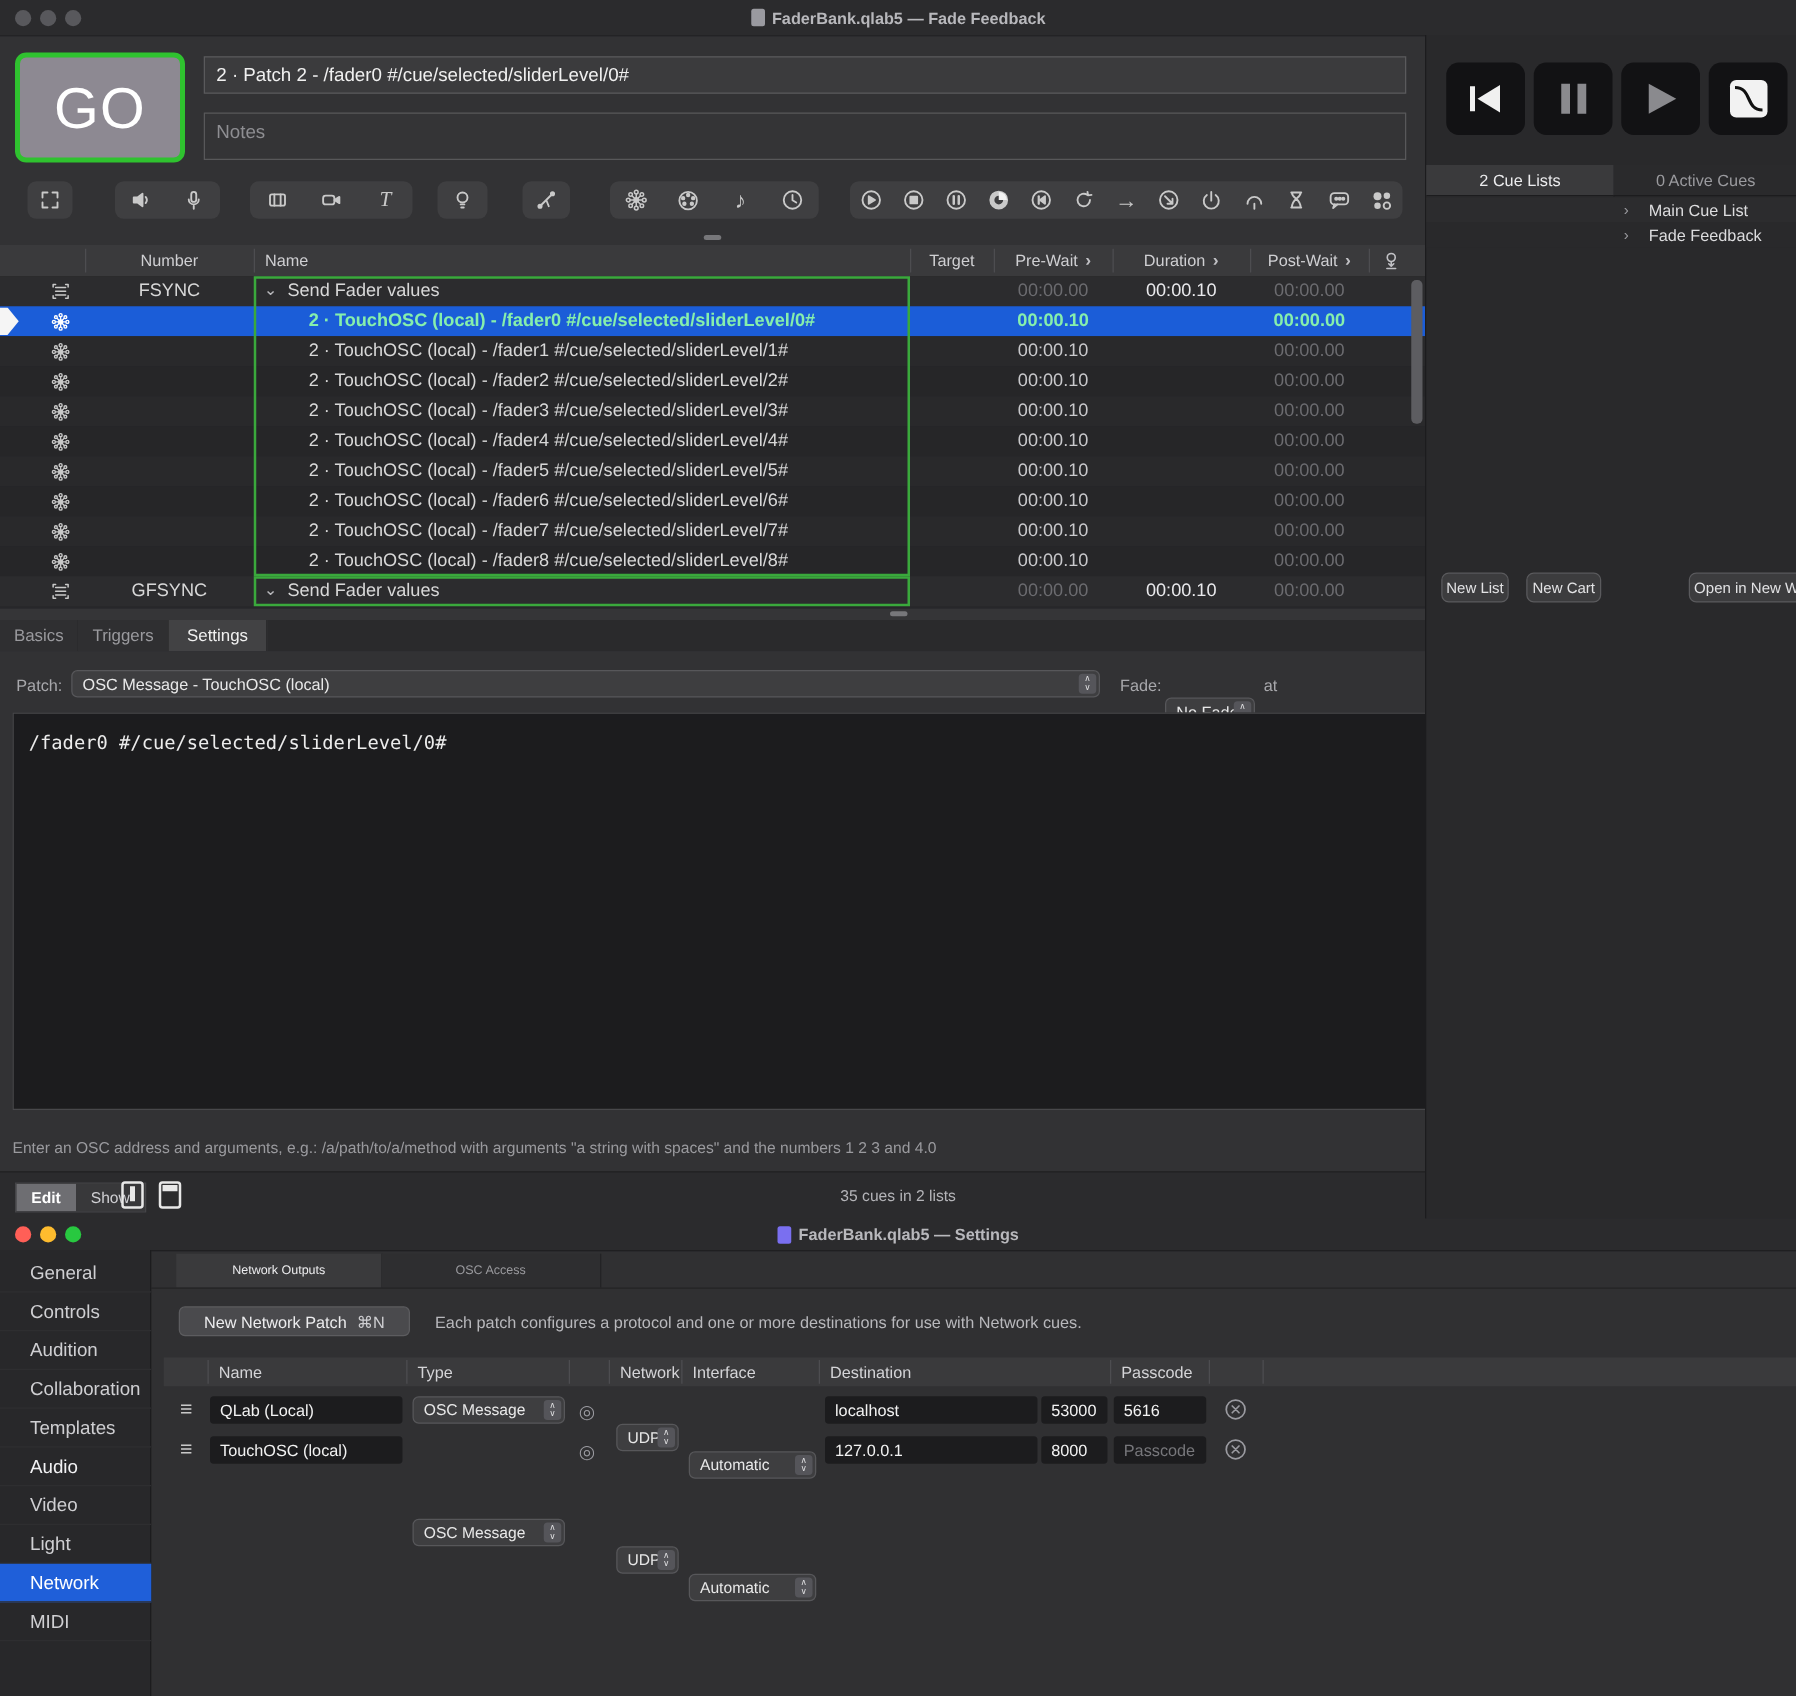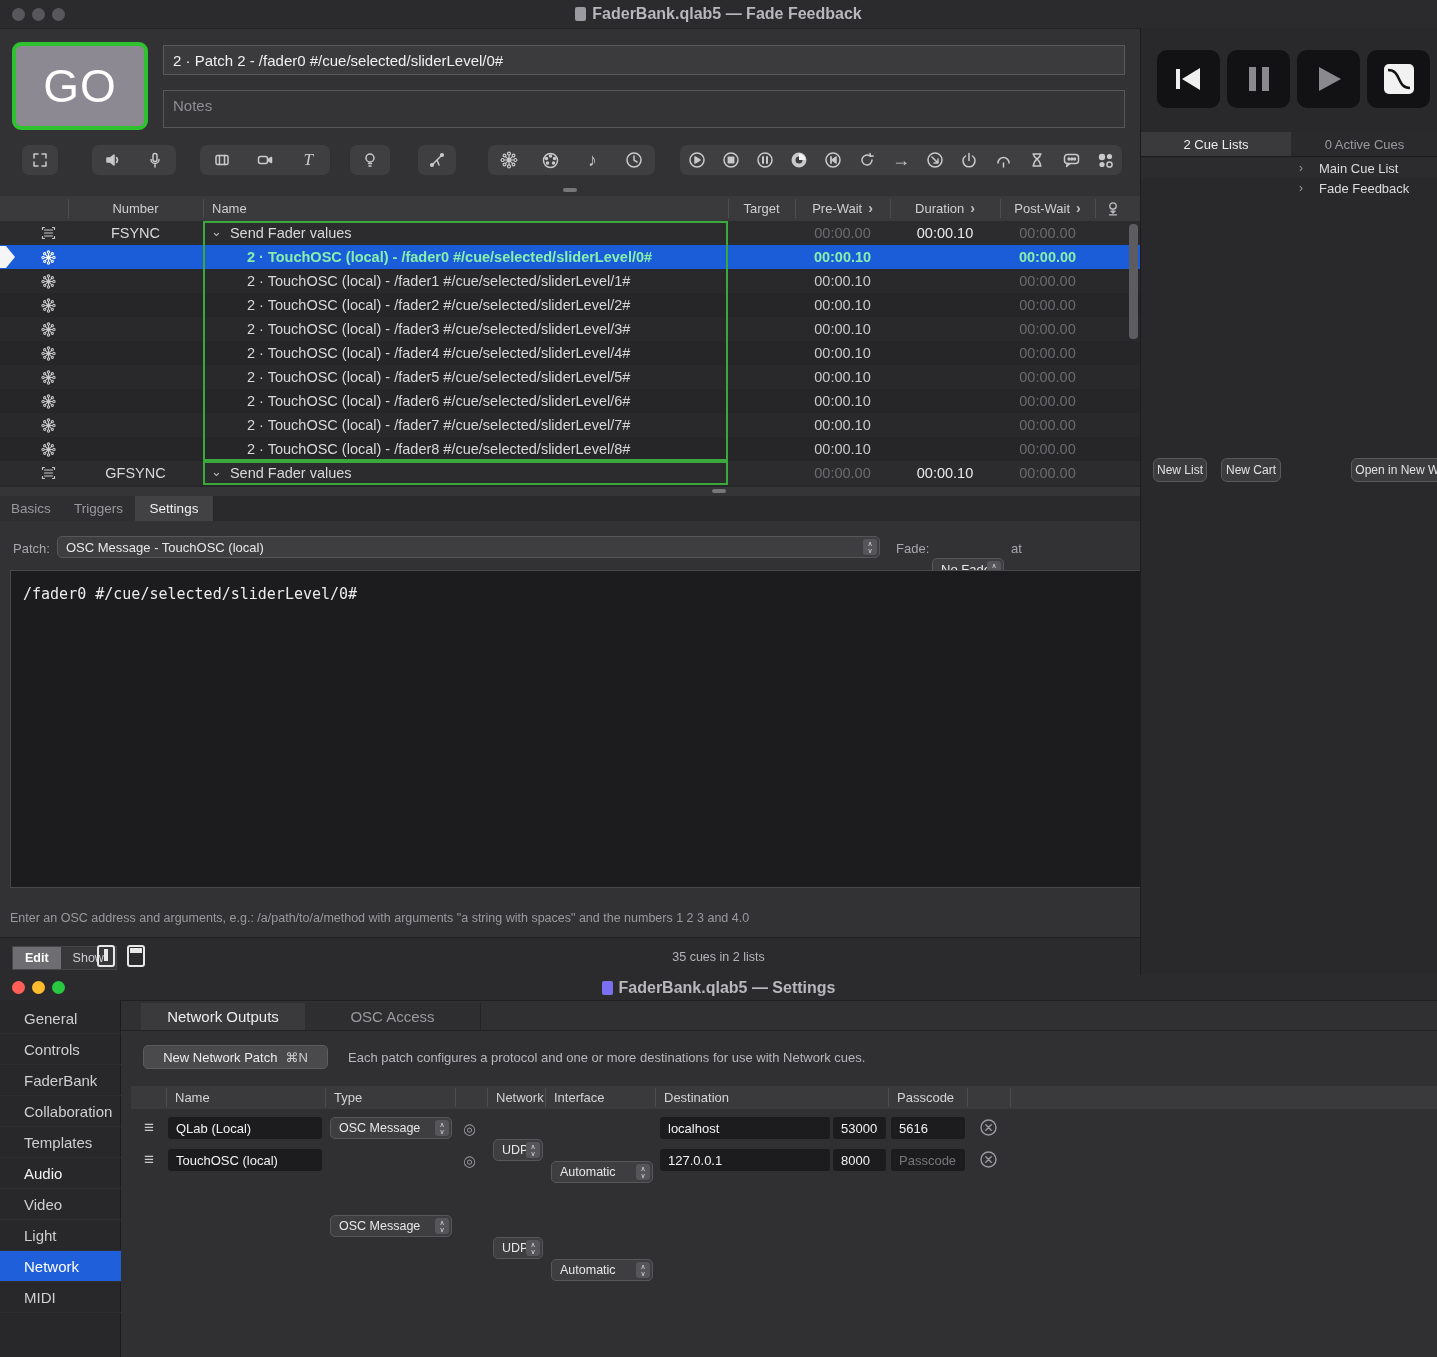--- a/index.html
+++ b/index.html
@@ -7,21 +7,21 @@
        -webkit-font-smoothing:antialiased;color:#d8d8d8;overflow:hidden;}
   .abs{position:absolute;}
   svg{display:block;}
   .ico{stroke:#c9c9c9;fill:none;stroke-width:1.5;stroke-linecap:round;stroke-linejoin:round;}
 
   
   .win-main{position:absolute;left:0;top:0;width:1437px;height:975px;background:#323234;}
   .titlebar{position:absolute;left:0;top:0;width:100%;height:28px;background:#2b2b2d;border-bottom:1px solid #232325;}
   .tl{position:absolute;top:8px;width:13px;height:13px;border-radius:50%;}
   .title-center{position:absolute;left:0;top:0;width:100%;height:28px;display:flex;align-items:center;justify-content:center;gap:6px;
-    font-size:16px;color:#b8b8bc;font-weight:bold;}
+    font-size:13px;color:#b8b8bc;font-weight:bold;}
   .docicon{width:11px;height:14px;background:#9a9aa0;border-radius:2px;position:relative;}
   .docicon.purple{background:#7a6ff0;}
 
   .go-btn{position:absolute;left:12px;top:42px;width:136px;height:88px;background:#8d8992;border:4px solid #2fc22f;
     border-radius:9px;display:flex;align-items:center;justify-content:center;color:#fff;font-size:46px;font-weight:300;letter-spacing:1px;box-sizing:border-box;}
   .cue-title-field{position:absolute;left:163px;top:45px;width:962px;height:30px;background:#3b3b3d;border:1px solid #5a5a5c;
     box-sizing:border-box;display:flex;align-items:center;padding-left:9px;font-size:15px;color:#f0f0f0;}
   .notes-field{position:absolute;left:163px;top:90px;width:962px;height:38px;background:#343436;border:1px solid #58585a;
     box-sizing:border-box;display:flex;align-items:flex-start;padding:6px 9px;font-size:15px;color:#8e8e92;}
 
@@ -94,21 +94,21 @@
   .side-btn{position:absolute;top:430px;height:24px;background:#3c3c3e;border:1px solid #5a5a5d;border-radius:6px;
     display:flex;align-items:center;justify-content:center;font-size:12px;color:#e2e2e4;box-sizing:border-box;}
 
   
   .win-set{position:absolute;left:0;top:975px;width:1437px;height:382px;background:#303032;}
   .set-titlebar{position:absolute;left:0;top:0;width:100%;height:25px;background:#2b2b2d;border-bottom:1px solid #1f1f21;}
   .set-side{position:absolute;left:0;top:25px;width:121px;height:357px;background:#28282a;border-right:1px solid #1c1c1e;box-sizing:border-box;}
   .set-item{position:absolute;left:0;width:121px;height:31px;display:flex;align-items:center;padding-left:24px;box-sizing:border-box;
     font-size:15px;color:#cfcfd2;border-bottom:1px solid #2e2e30;}
   .set-item.sel{background:#1f5fd9;color:#fff;}
-  .set-tab{position:absolute;top:28px;height:27px;display:flex;align-items:center;justify-content:center;font-size:15px;}
+  .set-tab{position:absolute;top:28px;height:27px;display:flex;align-items:center;justify-content:center;font-size:10px;}
   .nt-hdr{position:absolute;left:131px;top:111px;width:1306px;height:23px;background:#3a3a3c;font-size:13px;color:#d4d4d7;}
   .nt-hcol{position:absolute;top:0;height:23px;display:flex;align-items:center;padding-left:9px;box-sizing:border-box;}
   .nt-vline{position:absolute;top:2px;height:19px;width:1px;background:#4d4d50;}
   .ham{color:#c8c8c8;font-size:17px;}
   .target-glyph{color:#9a9aa0;font-size:15px;}
   .ph{color:#77777b;}
 </style>
 </head>
 <body>
 
@@ -658,21 +658,21 @@
     <span class="tl" style="top:6px;left:52px;background:#28c840;"></span>
     <div class="title-center" style="height:25px;">
       <span class="docicon purple"></span>
       <span>FaderBank.qlab5 — Settings</span>
     </div>
   </div>
 
   <div class="set-side">
     <div class="set-item" style="top:3px;">General</div>
     <div class="set-item" style="top:34px;">Controls</div>
-    <div class="set-item" style="top:65px;">FaderBank</div>
+    <div class="set-item" style="top:65px;">Audition</div>
     <div class="set-item" style="top:96px;">Collaboration</div>
     <div class="set-item" style="top:127px;">Templates</div>
     <div class="set-item" style="top:158px;color:#f2f2f4;">Audio</div>
     <div class="set-item" style="top:189px;">Video</div>
     <div class="set-item" style="top:220px;">Light</div>
     <div class="set-item sel" style="top:251px;">Network</div>
     <div class="set-item" style="top:282px;">MIDI</div>
   </div>
 
   <div class="set-tab" style="left:141px;width:164px;background:#3a3a3c;color:#ececee;border-right:1px solid #232325;">Network Outputs</div>

